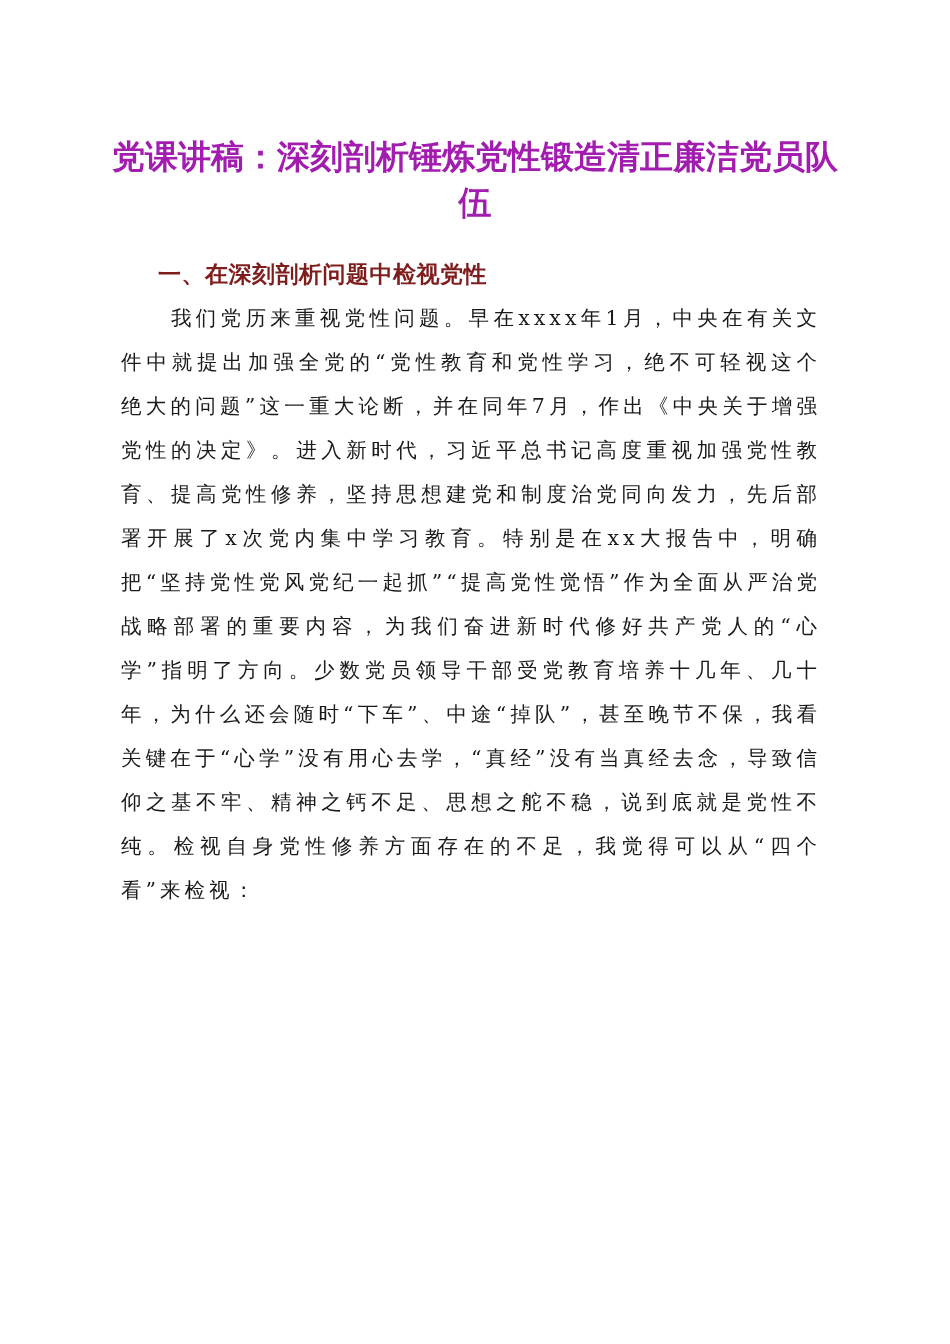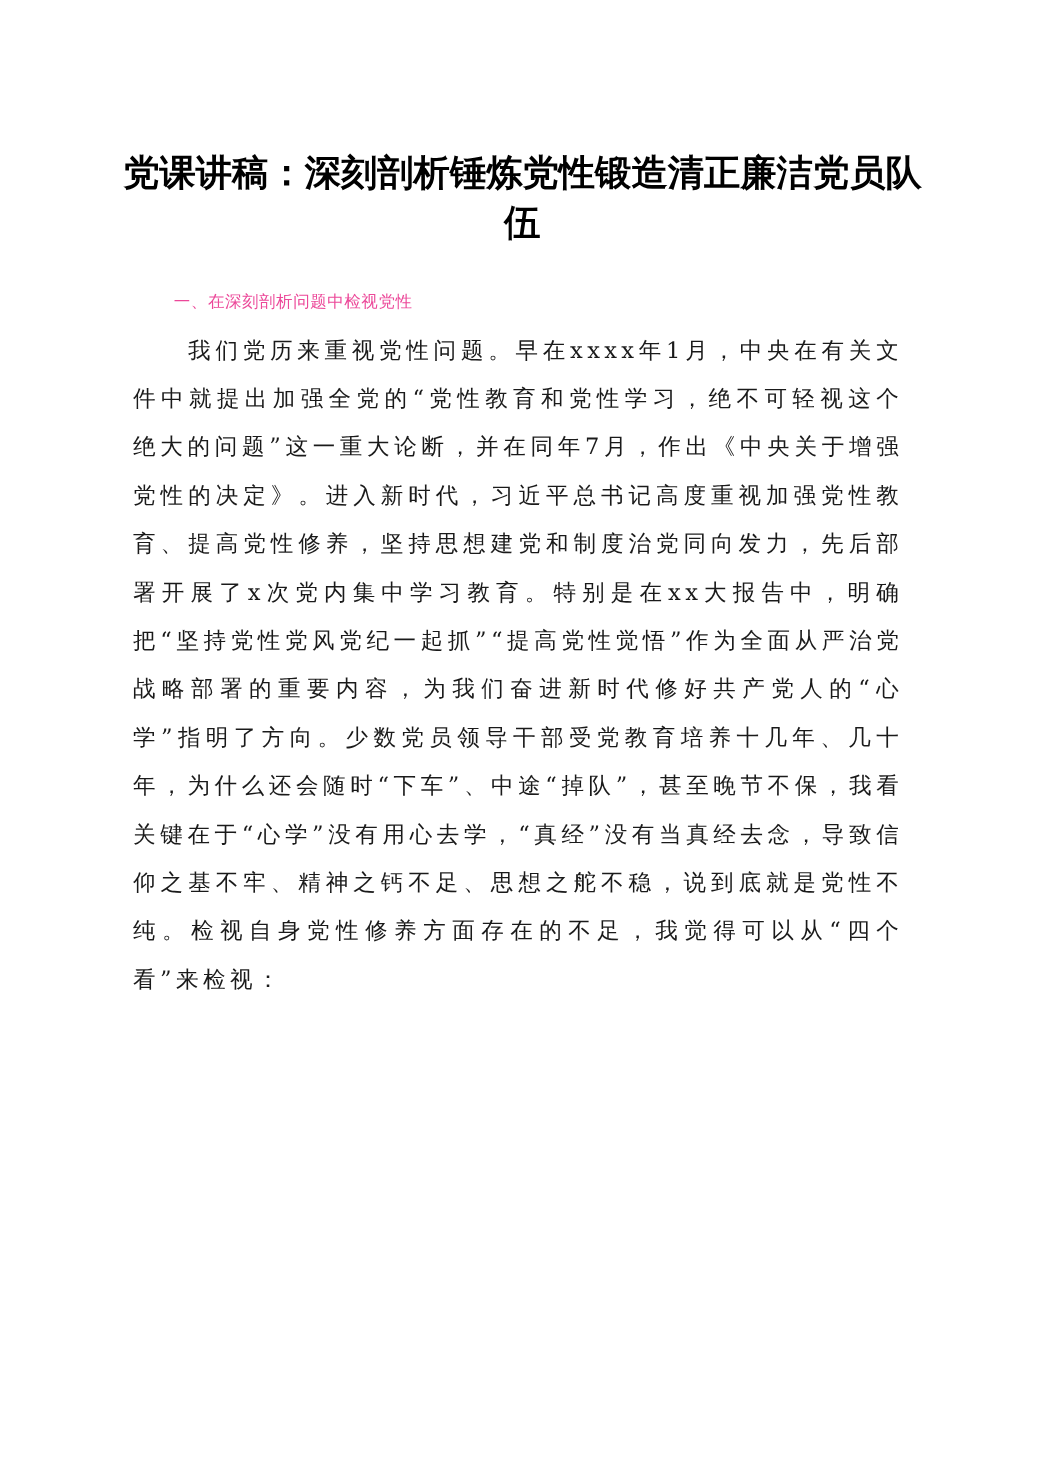--- a/index.html
+++ b/index.html
@@ -1,33 +1,33 @@
 <!DOCTYPE html>
 <html><head>
 <meta charset="utf-8">
 <style>
   html, body { margin: 0; padding: 0; background: #ffffff; }
   body { width: 950px; height: 1344px; position: relative; overflow: hidden; }
   .page { position: absolute; left: 0; top: 0; width: 950px; height: 1344px; background: #fff; }
   .title {
     position: absolute; left: 110px; width: 730px; top: 134px;
     text-align: center; font-family: "DejaVu Serif", "Liberation Serif", serif;
-    font-weight: bold; font-size: 33px; line-height: 46px; color: #000000;
+    font-weight: bold; font-size: 33px; line-height: 46px; color: #a21caf;
     margin: 0;
   }
   .body {
     position: absolute; left: 121px; width: 700px; top: 252px;
     font-family: "DejaVu Serif", "Liberation Serif", serif;
     font-size: 20.5px; line-height: 44px; color: #1a1a1a;
     letter-spacing: 4px;
   }
   .body p { margin: 0; text-indent: 50px; text-align: justify; text-align-last: left; }
   .body h2 {
     margin: 0; text-indent: 37px; font-family: "DejaVu Sans", "Liberation Sans", sans-serif;
-    font-weight: normal; font-size: 15px; line-height: 44px; letter-spacing: 0.5px; color: #ec4899;
+    font-weight: bold; font-size: 23px; line-height: 44px; letter-spacing: 0.5px; color: #7f1d1d;
   }
 </style>
 </head>
 <body>
 
 <div class="page">
   <h1 class="title">党课讲稿：深刻剖析锤炼党性锻造清正廉洁党员队伍</h1>
   <div class="body">
     <h2>一、在深刻剖析问题中检视党性</h2>
     <p>我们党历来重视党性问题。早在xxxx年1月，中央在有关文件中就提出加强全党的“党性教育和党性学习，绝不可轻视这个绝大的问题”这一重大论断，并在同年7月，作出《中央关于增强党性的决定》。进入新时代，习近平总书记高度重视加强党性教育、提高党性修养，坚持思想建党和制度治党同向发力，先后部署开展了x次党内集中学习教育。特别是在xx大报告中，明确把“坚持党性党风党纪一起抓”“提高党性觉悟”作为全面从严治党战略部署的重要内容，为我们奋进新时代修好共产党人的“心学”指明了方向。少数党员领导干部受党教育培养十几年、几十年，为什么还会随时“下车”、中途“掉队”，甚至晚节不保，我看关键在于“心学”没有用心去学，“真经”没有当真经去念，导致信仰之基不牢、精神之钙不足、思想之舵不稳，说到底就是党性不纯。检视自身党性修养方面存在的不足，我觉得可以从“四个看”来检视：</p>

